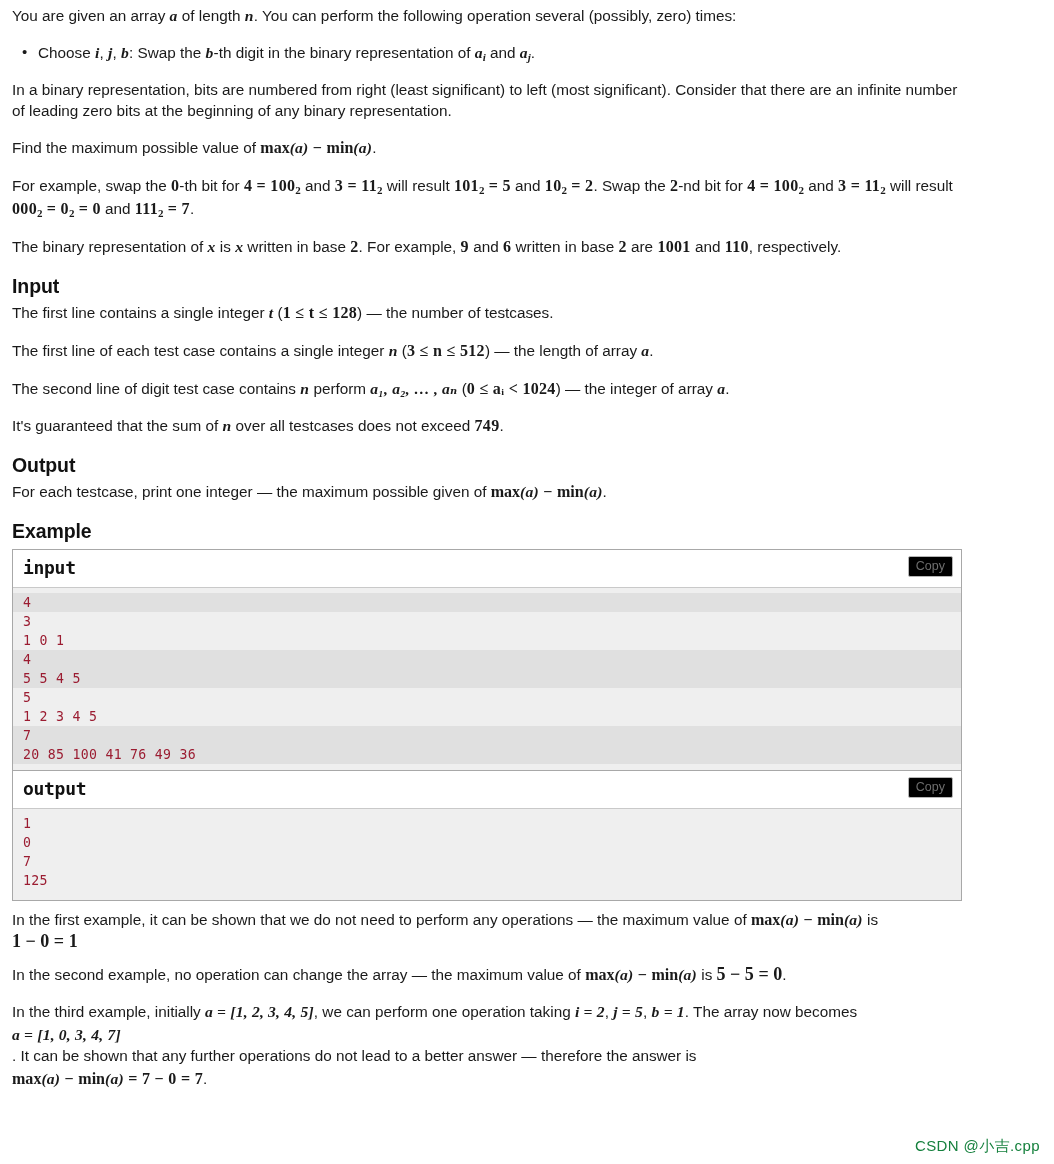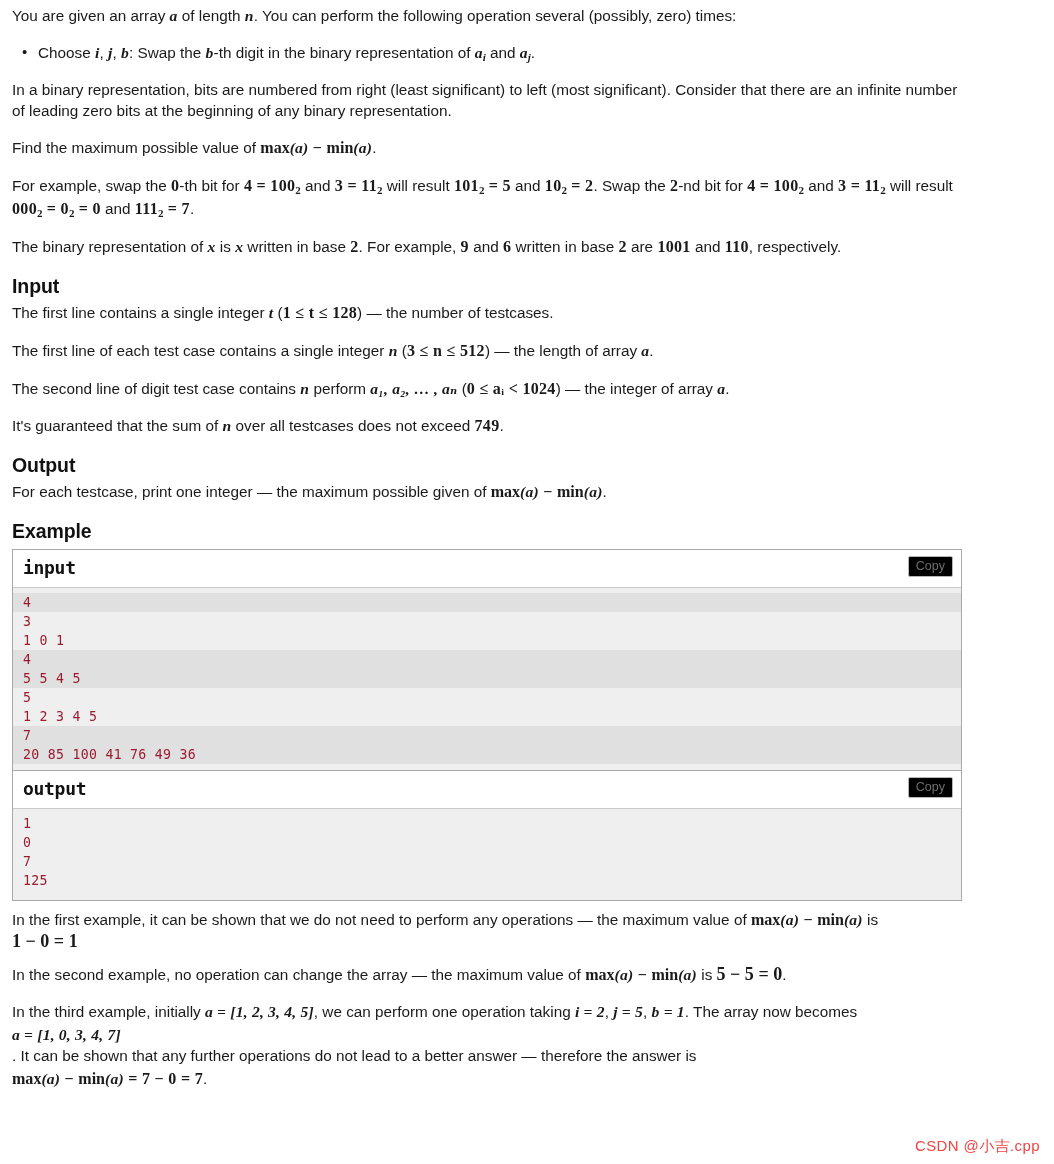--- a/index.html
+++ b/index.html
@@ -167,21 +167,21 @@
   .io-line.nshade {
     background: #efefef;
   }
 
   .watermark {
     position: absolute;
     right: 14px;
     bottom: 8px;
     font-family: "Liberation Sans", sans-serif;
     font-size: 15px;
-    color: #ef4444;
+    color: #15803d;
     letter-spacing: 0.4px;
     user-select: none;
   }
 </style>
 </head>
 <body>
 
 <div class="page">
 
   <p class="para"><span>You are given an array </span><span class="m">a</span><span> of length </span><span class="m">n</span><span>. You can perform the following operation several (possibly, zero) times:</span></p>

